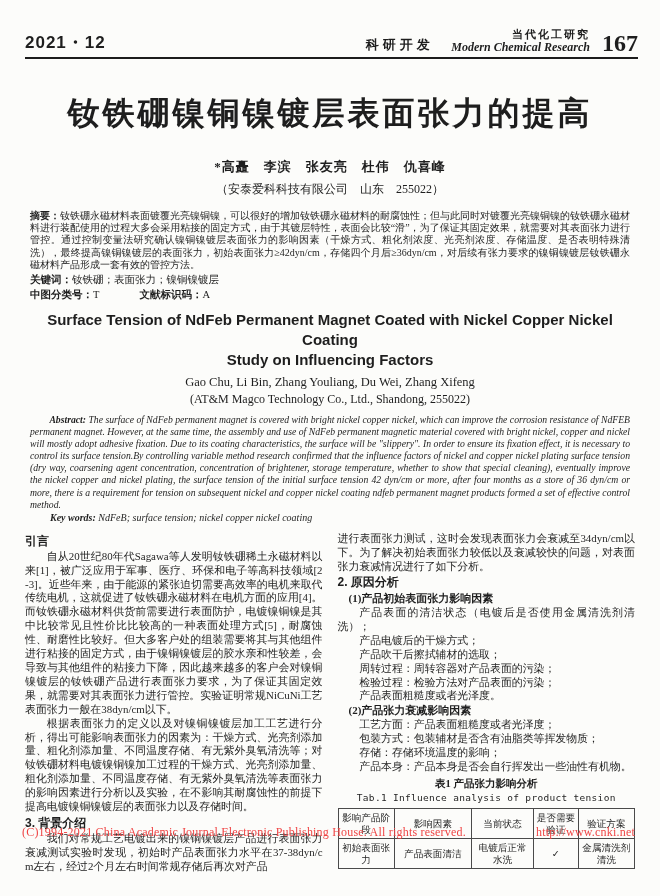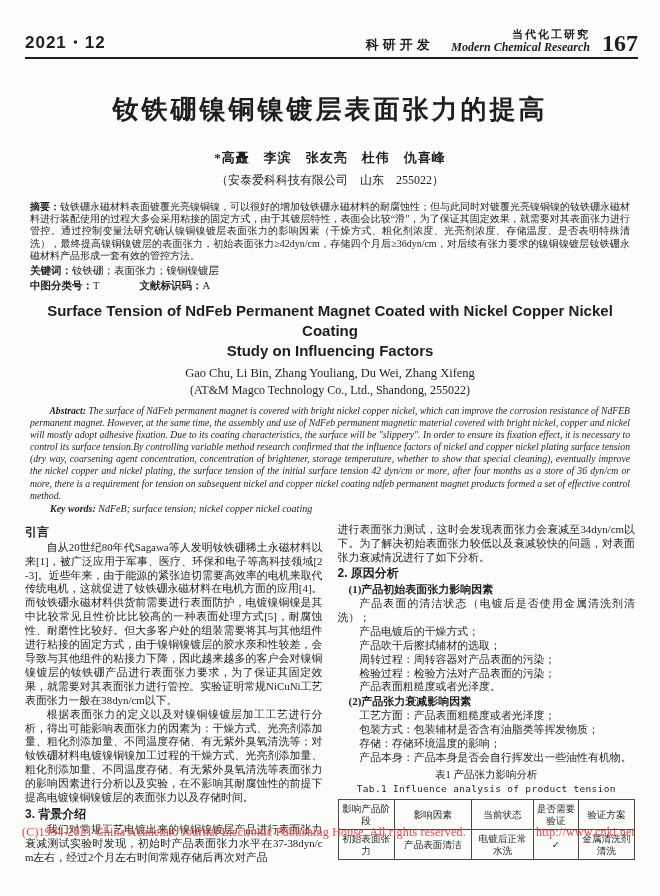--- a/index.html
+++ b/index.html
@@ -16,21 +16,21 @@
     padding-bottom:3px;
   }
   .h-left { flex:1; font-family:"Liberation Sans", sans-serif; font-weight:bold; font-size:17px; letter-spacing:1px; }
   .h-center { flex:1; text-align:right; font-size:13px; font-weight:bold; letter-spacing:4px; align-self:flex-end; }
   .h-right { flex:1; display:flex; justify-content:flex-end; align-items:flex-end; gap:12px; }
   .h-journal { text-align:right; line-height:1.15; }
   .h-journal-cn { font-size:11px; font-weight:bold; letter-spacing:2px; }
   .h-journal-en { font-size:12px; font-style:italic; font-weight:bold; }
   .h-page { font-size:24px; font-weight:bold; line-height:0.95; }
   
-  .title-cn { margin-top:92px; text-align:center; font-size:26px; font-weight:bold; letter-spacing:3px; }
+  .title-cn { margin-top:92px; text-align:center; font-size:32px; font-weight:bold; letter-spacing:3px; }
   .authors-cn { margin-top:22px; text-align:center; font-size:13px; font-weight:bold; letter-spacing:1px; }
   .affil-cn { margin-top:5px; text-align:center; font-size:12px; }
   .abstract-cn {
     margin:12px 30px 0 30px; font-size:10px; line-height:12.2px;
     text-align:justify; word-break:break-all;
   }
   .abstract-cn b, .kw-cn b, .clc b { font-weight:bold; }
   .kw-cn { margin:2px 30px 0 30px; font-size:10.5px; line-height:13px; font-weight:bold; }
   .kw-cn span { font-weight:normal; }
   .clc { margin:2px 30px 0 30px; font-size:10.5px; line-height:13px; }
@@ -49,21 +49,21 @@
   .kw-en b { font-weight:bold; }
   .kw-en .lead-indent { display:inline-block; width:2em; }
   
   .columns { display:flex; gap:15px; margin:9px 25px 0 25px; }
   .col { flex:1; font-size:10.9px; line-height:13.9px; text-align:justify; word-break:break-all; }
   .col p { text-indent:2em; }
   .col p.noindent { text-indent:0; }
   .sec-h { font-family:"Liberation Sans", sans-serif; font-weight:bold; font-size:12px; line-height:16px; margin:1px 0; text-align:left; }
   .sub-h { font-weight:bold; font-size:11px; line-height:14.5px; text-indent:1em; text-align:left; }
   
-  .tbl-cap-cn { margin-top:4px; text-align:center; font-size:10.5px; font-weight:normal; }
+  .tbl-cap-cn { margin-top:4px; text-align:center; font-size:10.5px; font-weight:bold; }
   .tbl-cap-en { text-align:center; font-family:"DejaVu Sans Mono", monospace; font-size:9.5px; letter-spacing:0.3px; margin-bottom:3px; }
   table.data { width:100%; border-collapse:collapse; font-size:9.6px; line-height:11.5px; table-layout:fixed; }
   table.data th, table.data td { border:1px solid #4a4a4a; text-align:center; vertical-align:middle; padding:3px 2px; font-weight:normal; word-break:break-all; }
   
   .footer {
     position:absolute; left:22px; right:25px; top:825px;
     display:flex; justify-content:space-between; align-items:baseline;
     color:#ef4444; font-size:12px; letter-spacing:0.2px; white-space:nowrap;
   }
 </style>

